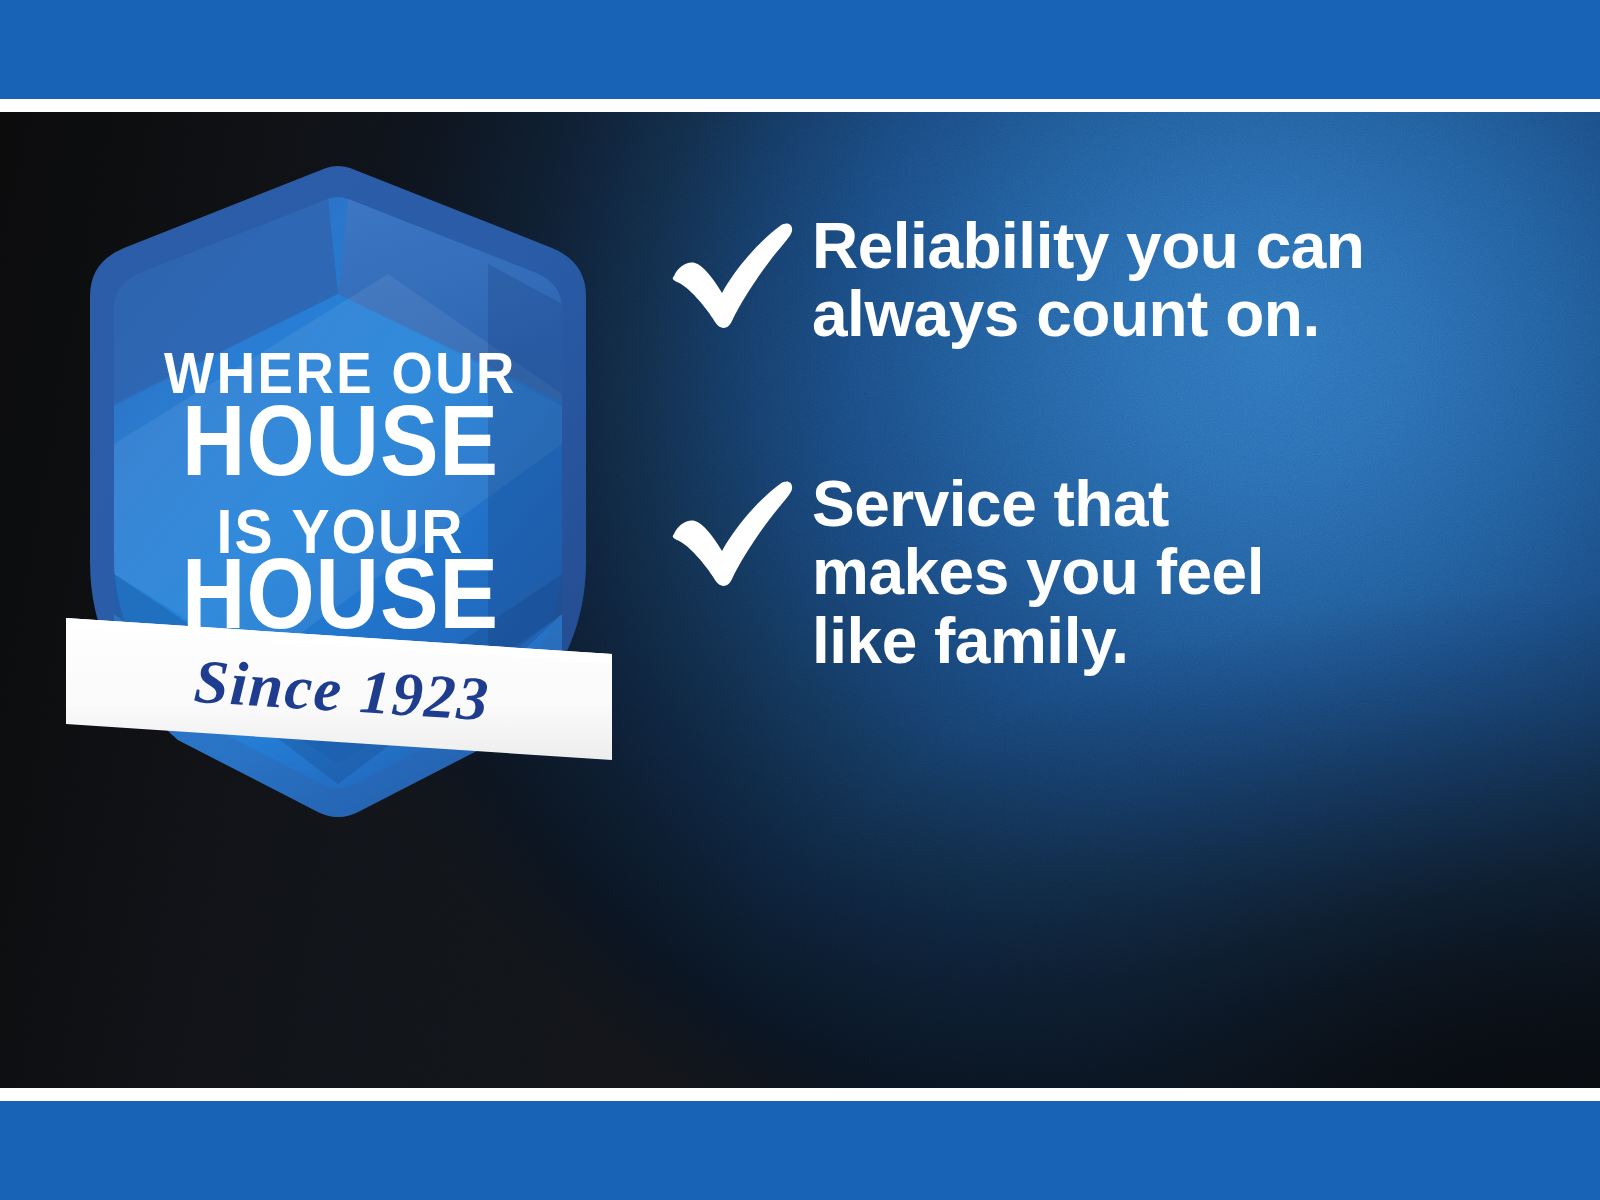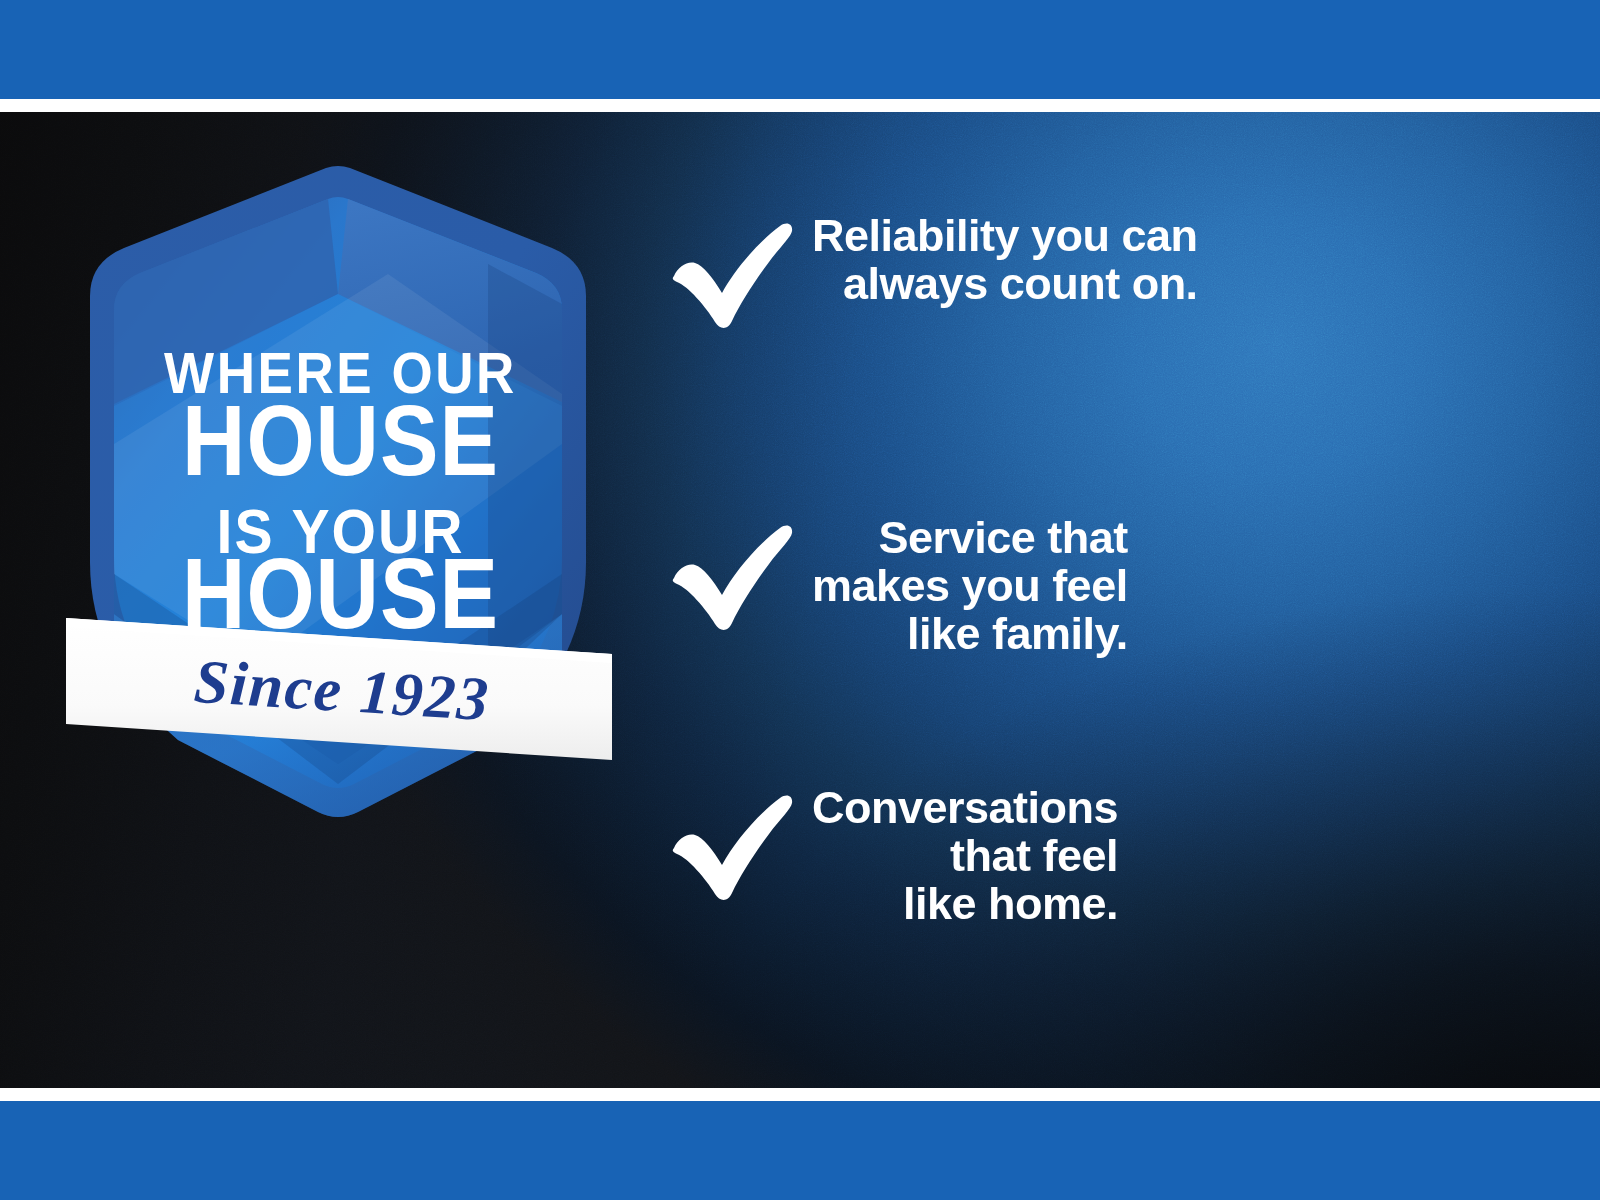--- a/index.html
+++ b/index.html
@@ -110,42 +110,41 @@
     width: 900px;
     height: 976px;
   }
   .benefit {
     position: absolute;
     left: 0;
     display: flex;
     align-items: flex-start;
   }
   .benefit.b0 { top: 100px; }
-  .benefit.b1 { top: 358px; margin-top: 44px; }
+  .benefit.b1 { top: 358px; }
   .benefit.b2 { top: 672px; }
 
   .check-icon {
     flex: 0 0 auto;
     width: 128px;
     height: 112px;
     margin-right: 16px;
     margin-top: 6px;
   }
   .check-icon svg { display:block; width:100%; height:100%; }
 
   .benefit-text {
     color: #ffffff;
     font-family: "Liberation Sans", sans-serif;
     font-weight: bold;
-    font-size: 45px;
+    font-size: 64px;
     line-height: 1.07;
     letter-spacing: -0.5px;
     white-space: pre-line;
     text-rendering: optimizeLegibility;
-    text-align: right;
   }
 </style>
 </head>
 <body>
 
 <div id="canvas">
 
   <div class="brand-bar top"></div>
   <div class="bar-gap top"></div>
 
@@ -266,32 +265,19 @@
                    C66,53 88,26 112,8 C119,3 125,6 124,13
                    C123,19 112,29 101,44 C86,64 72,86 64,103
                    C60,112 52,112 47,104 C38,89 20,68 9,64 C4,62 4,60 6,58 Z" fill="#ffffff"></path>
         </svg>
       </div>
       <div class="benefit-text">Service that
 makes you feel
 like family.</div>
     </div>
 
-    <div class="benefit b2">
-      <div class="check-icon">
-        <svg viewBox="0 0 128 112" xmlns="http://www.w3.org/2000/svg">
-          <path d="M6,58 C10,49 19,43 27,45 C35,47 45,60 54,75
-                   C66,53 88,26 112,8 C119,3 125,6 124,13
-                   C123,19 112,29 101,44 C86,64 72,86 64,103
-                   C60,112 52,112 47,104 C38,89 20,68 9,64 C4,62 4,60 6,58 Z" fill="#ffffff"></path>
-        </svg>
-      </div>
-      <div class="benefit-text">Conversations
-that feel
-like home.</div>
-    </div>
 
   </div>
 
   <div class="bar-gap bottom"></div>
   <div class="brand-bar bottom"></div>
 
 </div>
 
 </body></html>

